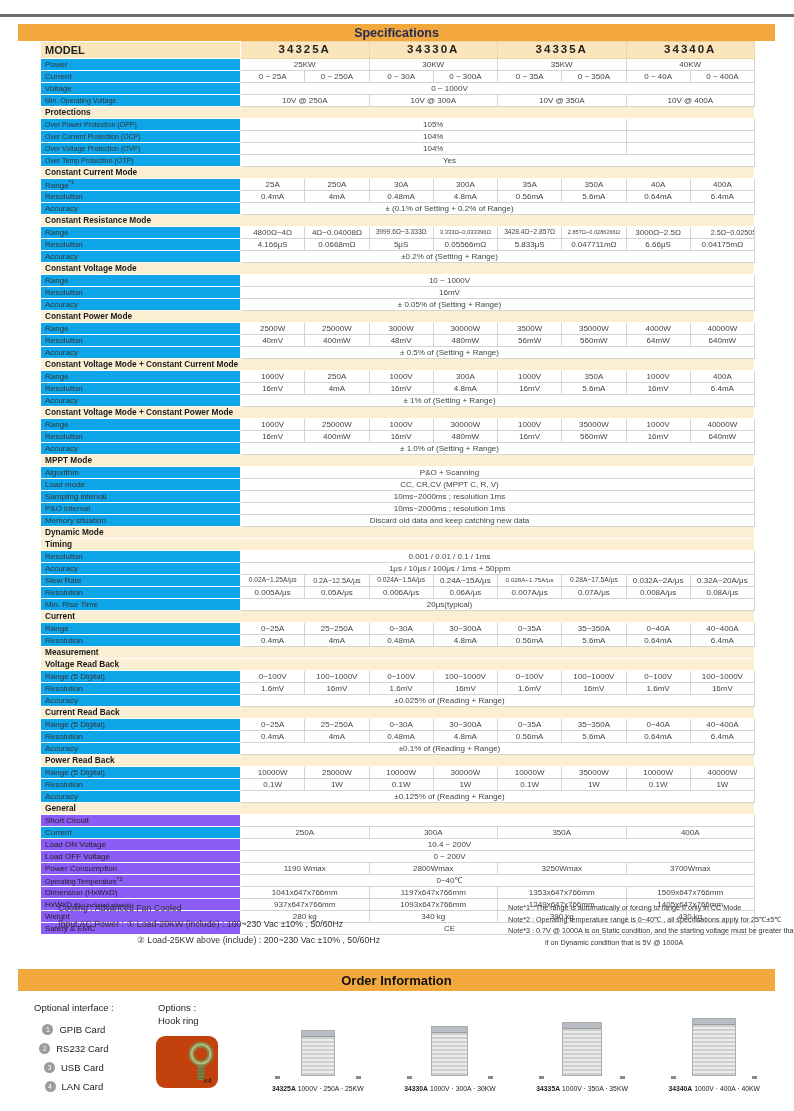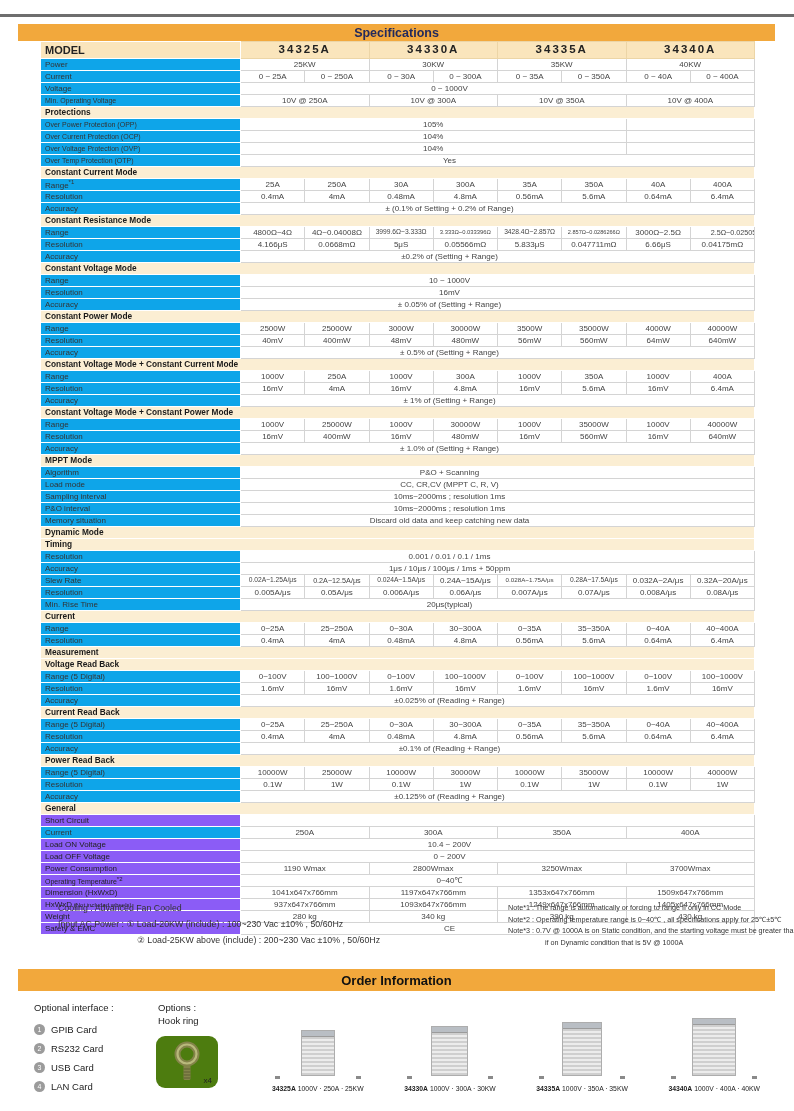--- a/index.html
+++ b/index.html
@@ -38,27 +38,27 @@
   #cooling{position:absolute;left:58px;top:903px;font-size:8.8px;color:#333;}
   #cooling .fline{margin-bottom:6px;white-space:nowrap;}
   #cooling .indent{padding-left:79px;}
 
   #notes{position:absolute;left:488px;top:902px;font-size:7.2px;color:#333;line-height:1.6;}
   #notes .nline{white-space:nowrap;margin-left:20px;}
   #notes .ncont{padding-left:37px;}
 
   #optional{position:absolute;left:34px;top:1002px;font-size:9.5px;color:#222;}
   #optional .opt-title{margin-bottom:8px;}
-  .card-item{height:16px;display:flex;align-items:center;margin-bottom:3px;}
+  .card-item{height:16px;display:flex;align-items:center;margin-bottom:3px;justify-content:center;}
   .badge{display:inline-block;width:11px;height:11px;border-radius:50%;background:#9b9b9b;
          color:#fff;font-size:7px;line-height:11px;text-align:center;margin-right:6px;flex:0 0 11px;}
 
   #options{position:absolute;left:158px;top:1002px;font-size:9.5px;color:#222;line-height:1.35;}
-  #hookcard{position:absolute;left:156px;top:1036px;width:62px;height:52px;background:#4d7c0f;
-            border-radius:9px;display:flex;align-items:center;justify-content:center;}
+  #hookcard{position:absolute;left:156px;top:1036px;width:62px;height:52px;background:#c2410c;
+            border-radius:9px;display:flex;align-items:center;justify-content:flex-end;}
   #hookcard .qty{position:absolute;right:6px;bottom:3px;font-size:8px;color:#222;}
 
   #products{position:absolute;left:272px;top:1014px;width:488px;height:78px;
             display:flex;align-items:flex-end;justify-content:space-between;}
   .product{display:flex;flex-direction:column;align-items:center;}
   .cab{position:relative;border:1px solid #adadad;box-sizing:border-box;
        background:repeating-linear-gradient(180deg,#ececec 0 2px,#cfcfcf 2px 4px);}
   .cab-top{height:5px;background:#b9bec4;border-bottom:1px solid #9b9b9b;}
   .cab-feet{display:flex;justify-content:space-between;padding:0 3px;width:100%;box-sizing:border-box;}
   .cab-feet span{width:5px;height:3px;background:#8a8a8a;display:inline-block;}

